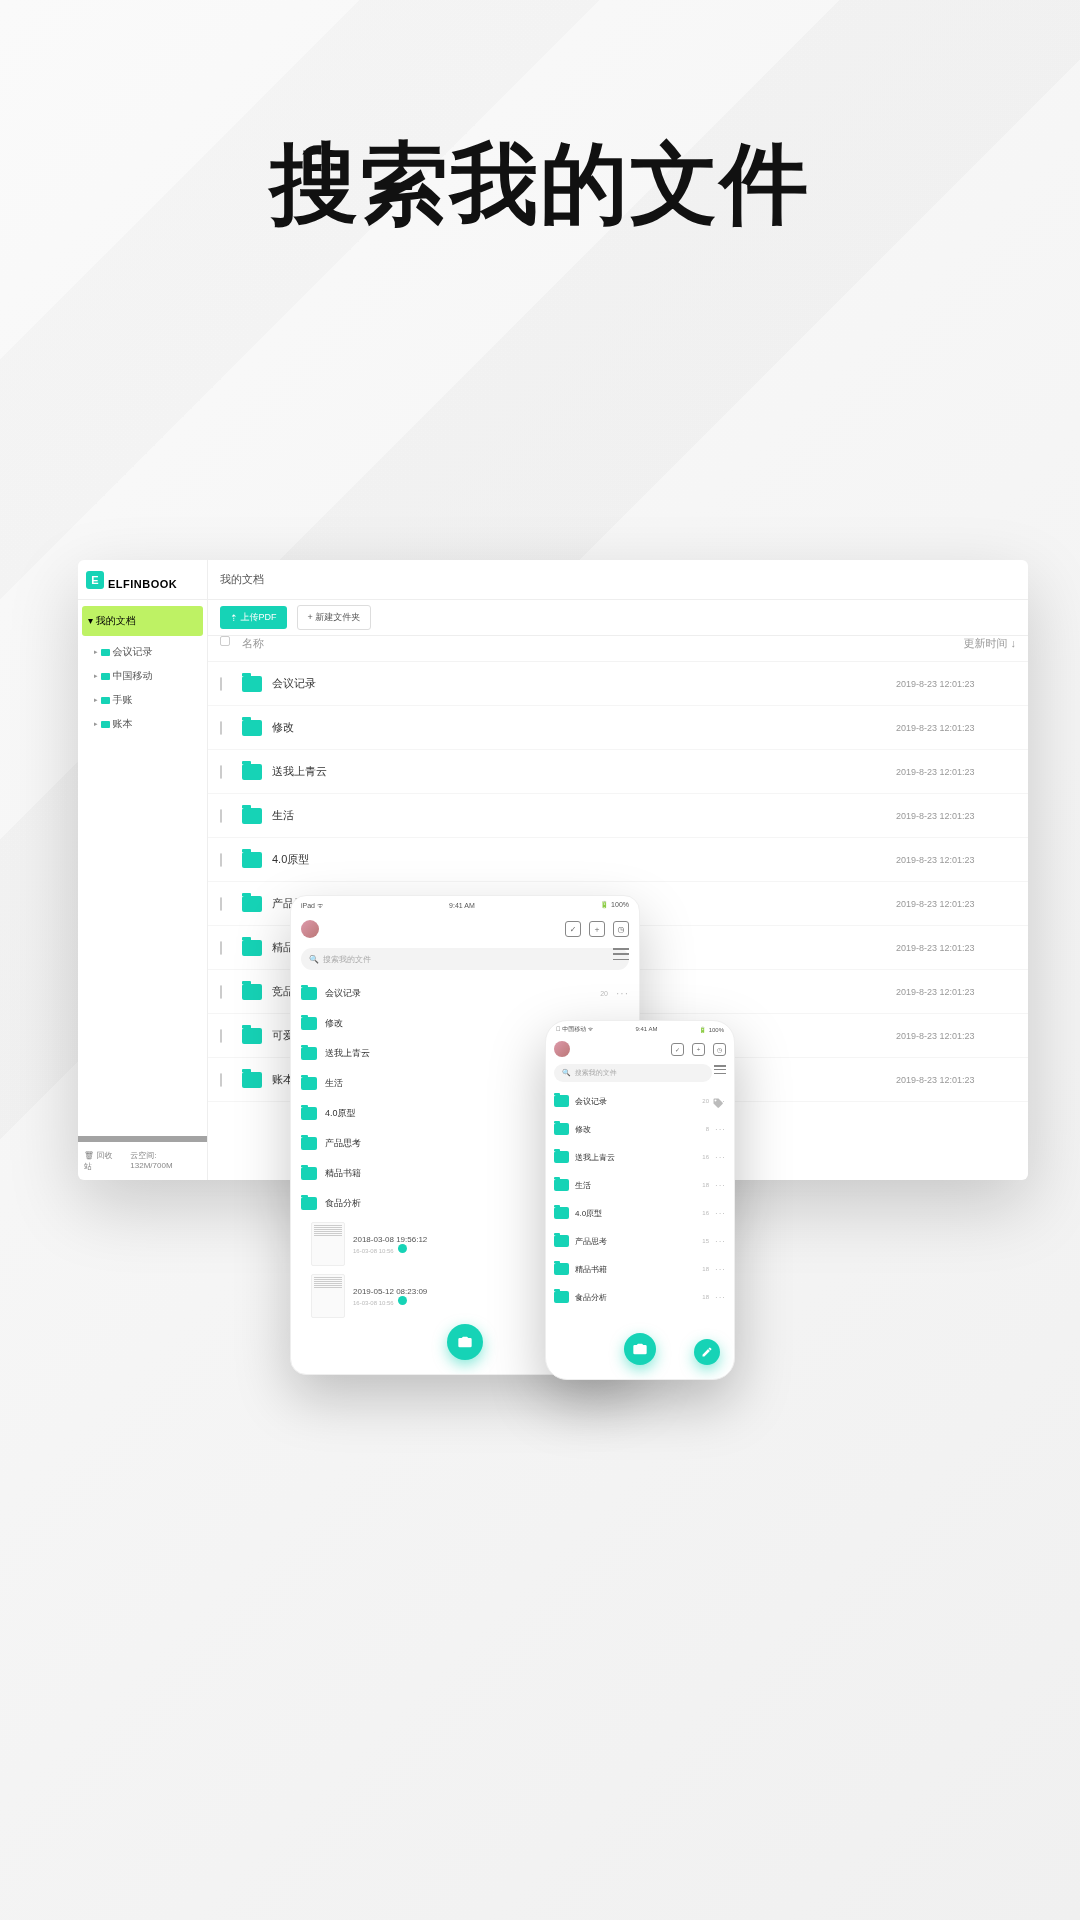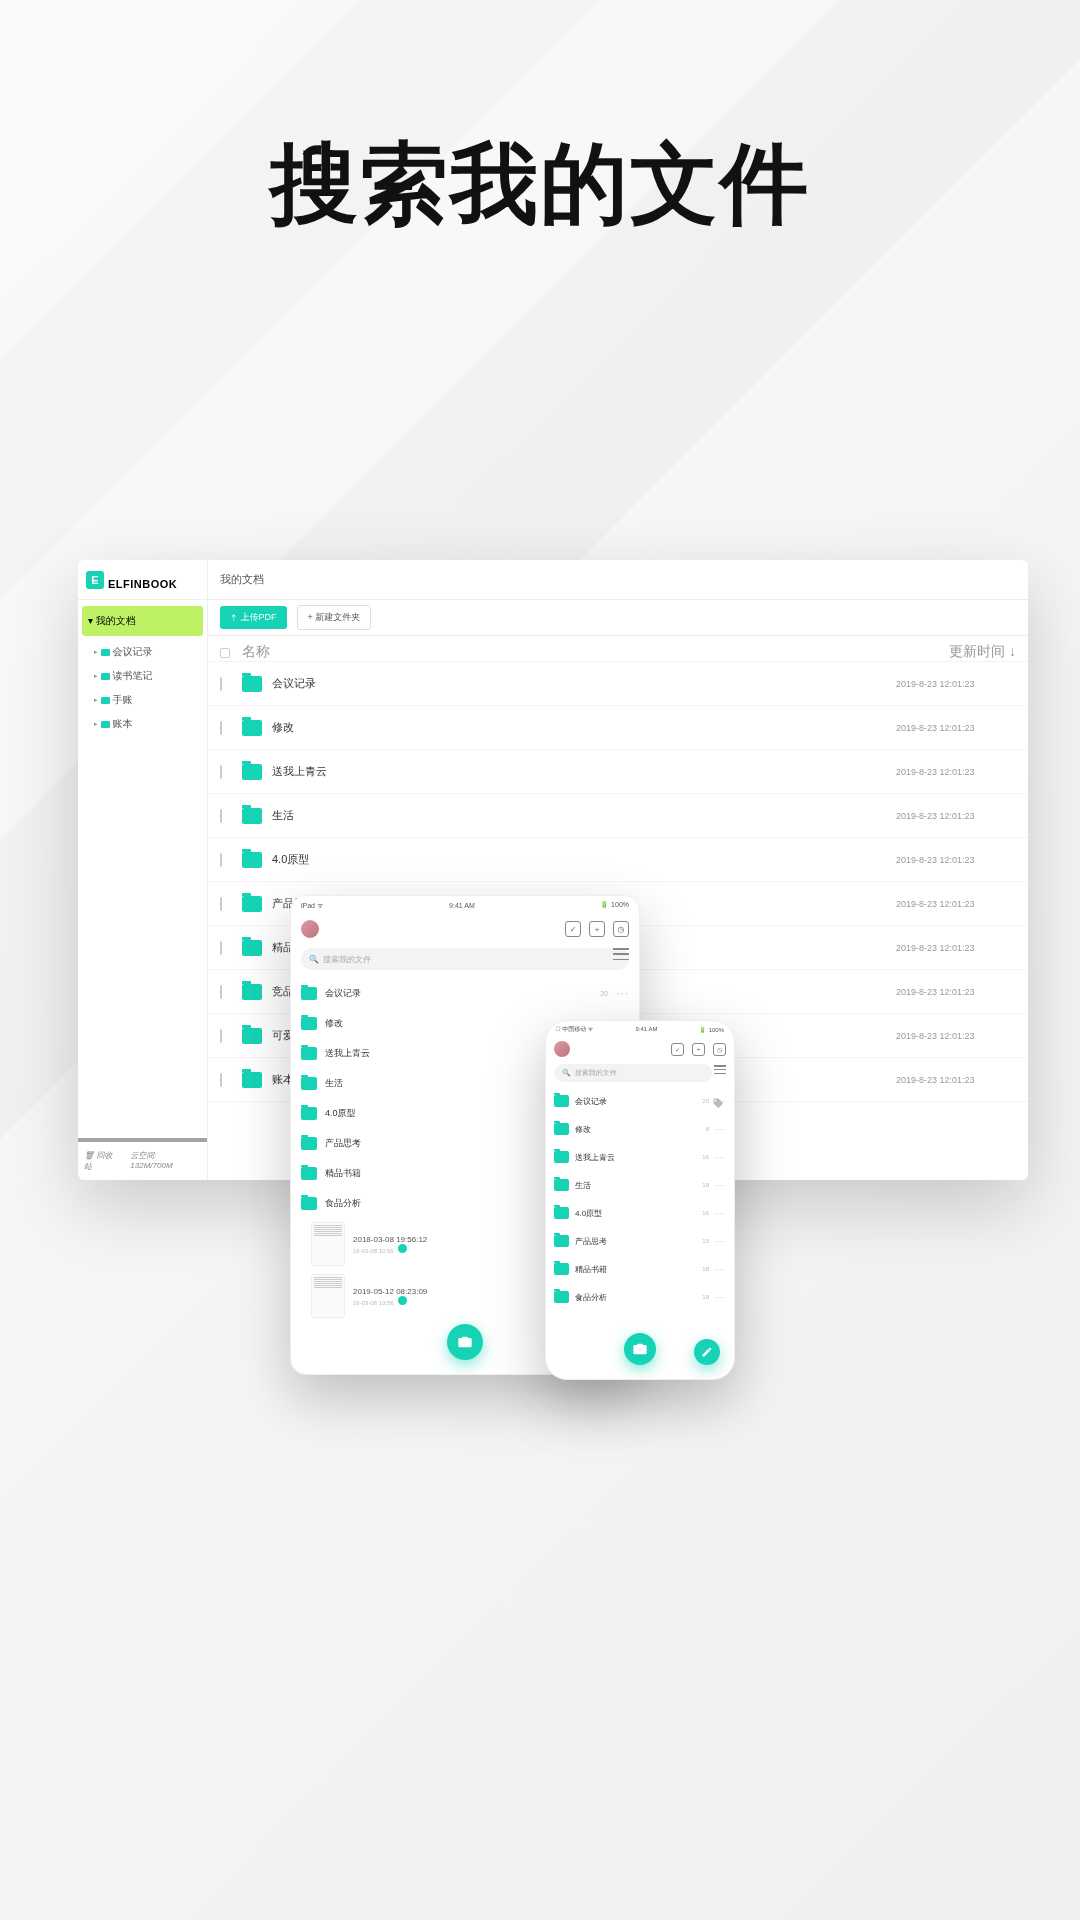--- a/index.html
+++ b/index.html
@@ -84,24 +84,24 @@
   display: flex; align-items: center; gap: 3px;
   cursor: pointer;
 }
 .side-item::before { content: "▸"; font-size: 7px; color: #999; }
 .side-item .fi {
   width: 9px; height: 7px; background: #16d3b6; border-radius: 1px;
   display: inline-block;
 }
 .side-footer {
   margin-top: auto;
-  border-top: 4px solid #a3a3a3;
+  border-top: 6px solid #a3a3a3;
   padding: 8px 6px;
   display: flex; gap: 10px;
-  font-size: 8px; color: #888; font-style: italic;
+  font-size: 8px; color: #888;
 }
 .content { flex: 1; display: flex; flex-direction: column; }
 .crumb {
   height: 40px; border-bottom: 1px solid #eee;
   display: flex; align-items: center; padding: 0 12px;
   font-size: 11px; color: #555;
 }
 .toolbar {
   height: 36px; display: flex; align-items: center; gap: 10px;
   padding: 0 12px; border-bottom: 1px solid #eee;
@@ -109,22 +109,22 @@
 .btn-primary {
   background: #16d3b6; color: #fff; border: none;
   padding: 5px 10px; border-radius: 3px; font-size: 9px;
   display: flex; align-items: center; gap: 3px; cursor: pointer;
 }
 .btn-outline {
   background: #fff; border: 1px solid #ddd; color: #555;
   padding: 5px 10px; border-radius: 3px; font-size: 9px; cursor: pointer;
 }
 .thead {
-  height: 26px; display: flex; align-items: flex-end;
-  padding: 0 12px; font-size: 14px; color: #999;
+  height: 26px; display: flex; align-items: flex-start;
+  padding: 0 12px; font-size: 11px; color: #999;
   border-bottom: 1px solid #f3f3f3;
 }
 .thead .col-check { width: 22px; }
 .thead .col-name { flex: 1; }
 .thead .col-time { width: 120px; text-align: right; }
 .rows { flex: 1; overflow: hidden; }
 .row {
   height: 44px; display: flex; align-items: center; padding: 0 12px;
   border-bottom: 1px solid #f5f5f5; font-size: 11px; color: #333;
   cursor: pointer;
@@ -272,21 +272,21 @@
       <span class="brand-name">ELFINBOOK</span>
     </div>
     <div class="side-root">▾ <span>我的文档</span></div>
     <div class="side-tree" id="side-tree">
         <div class="side-item">
           <span class="fi"></span>
           <span>会议记录</span>
         </div>
         <div class="side-item">
           <span class="fi"></span>
-          <span>读书笔记</span>
+          <span>中国移动</span>
         </div>
         <div class="side-item">
           <span class="fi"></span>
           <span>手账</span>
         </div>
         <div class="side-item">
           <span class="fi"></span>
           <span>账本</span>
         </div>
       </div>

